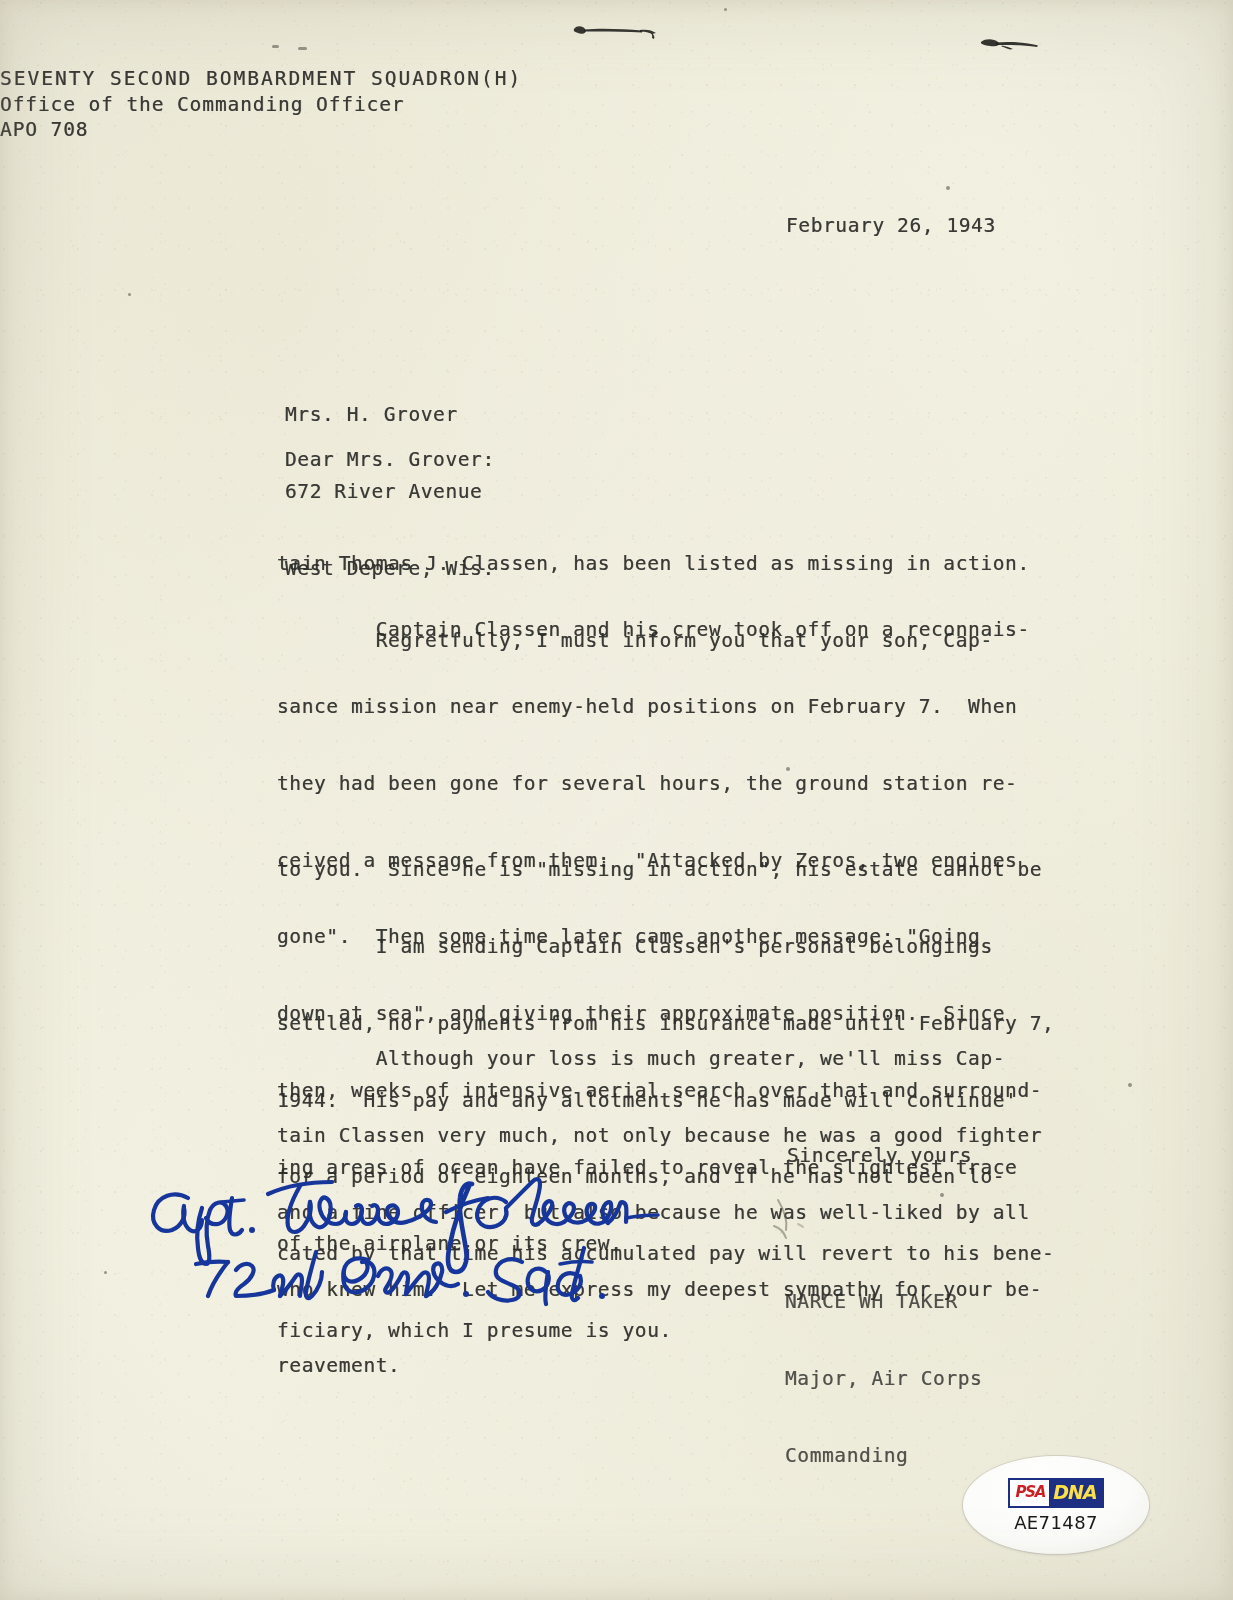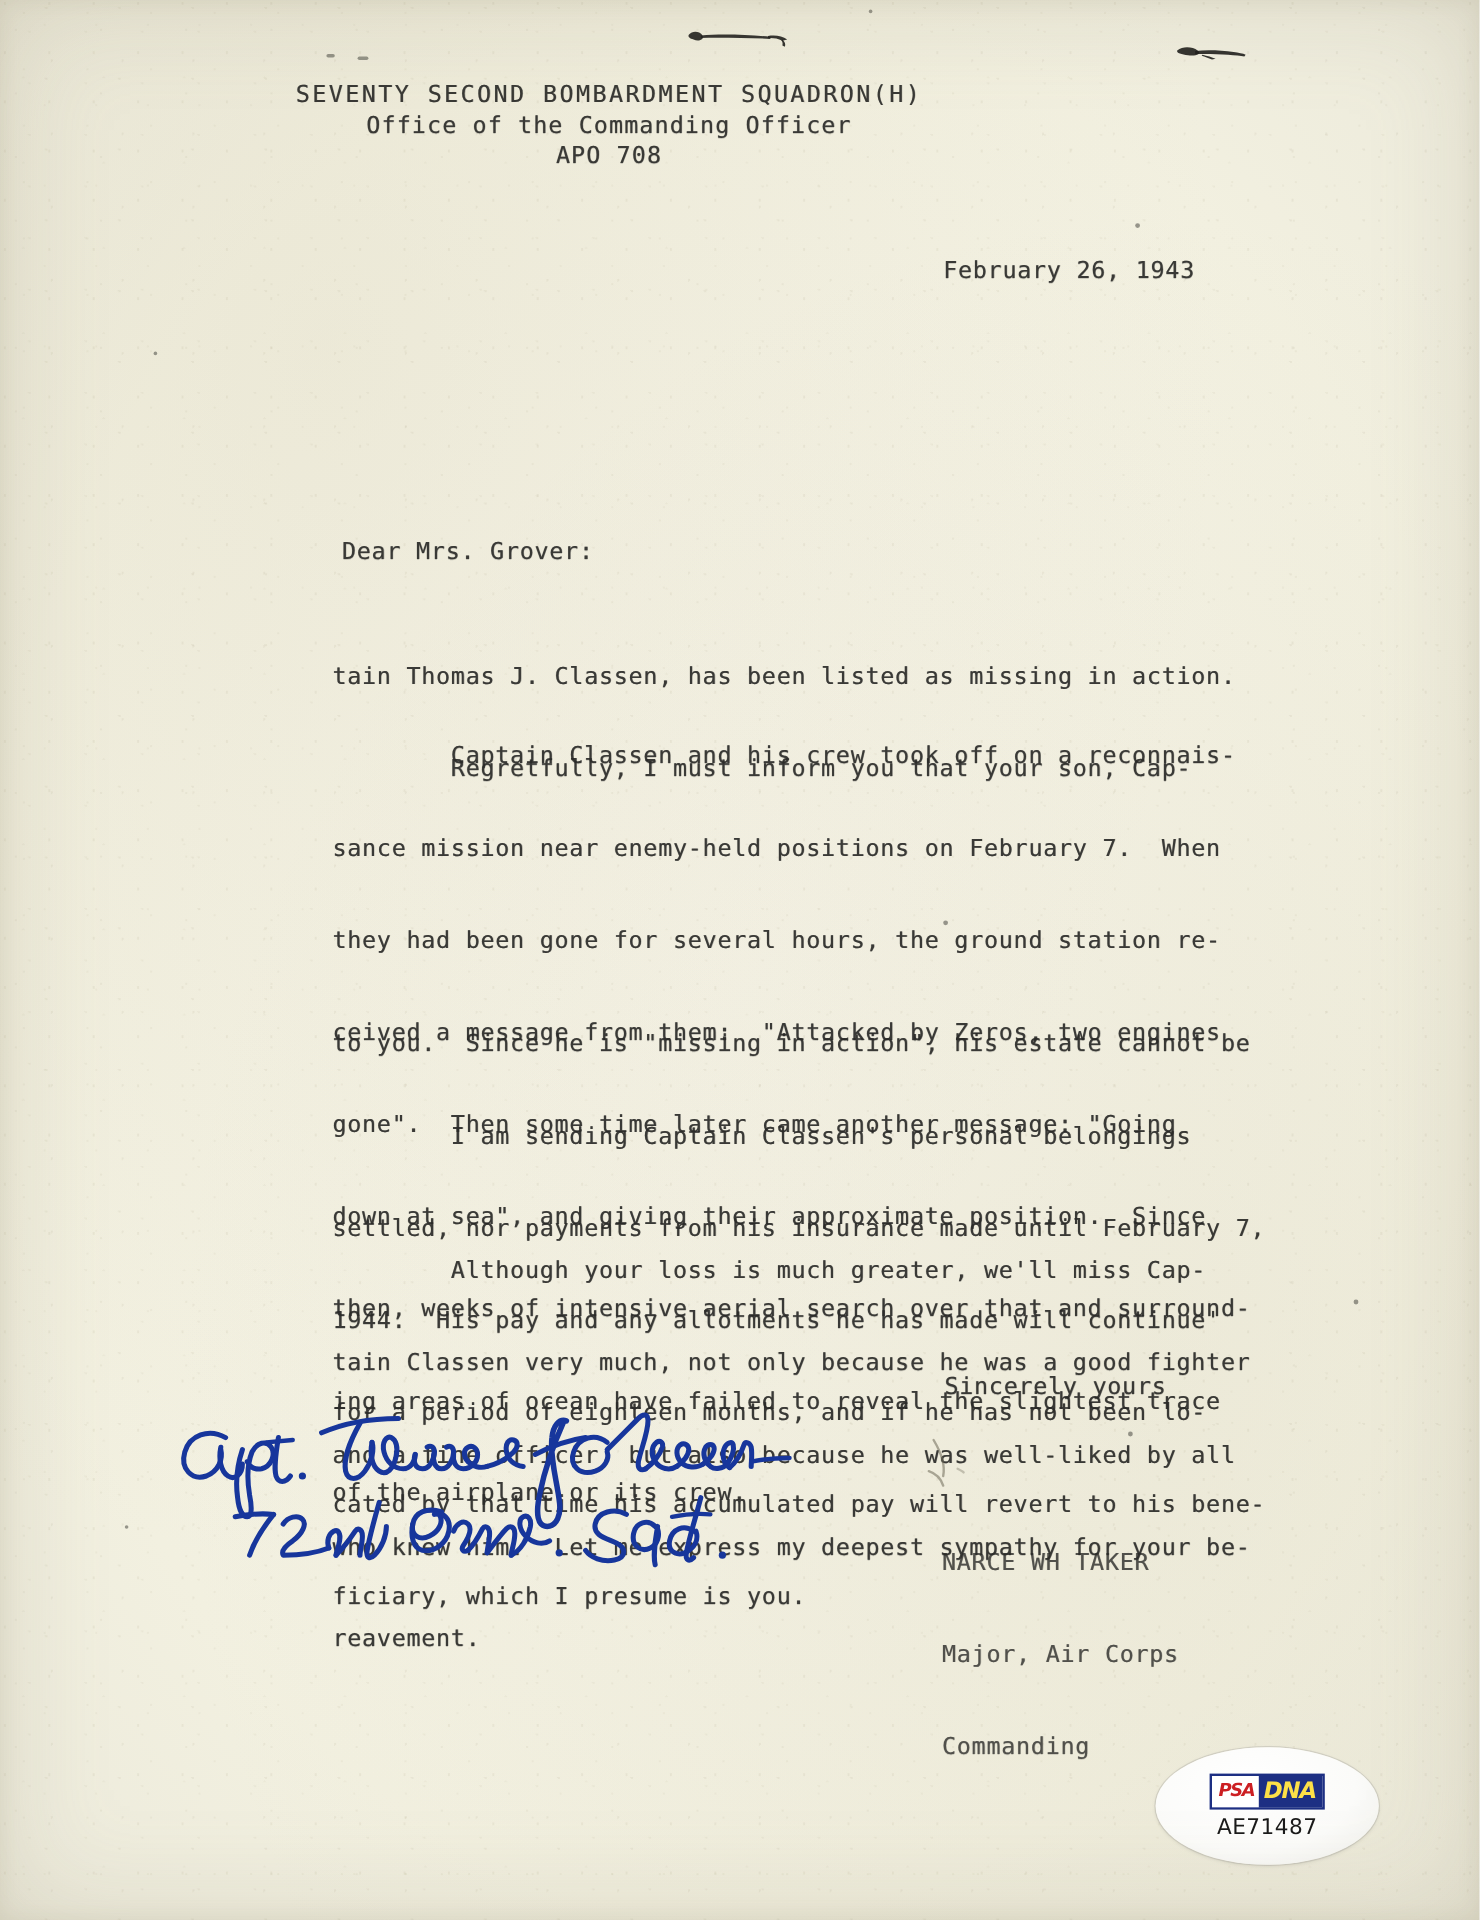--- a/index.html
+++ b/index.html
@@ -65,21 +65,20 @@
        0 0.4px 0 rgba(42,42,40,.20);
     opacity: .92;
   }
   .tw.faint { opacity: .80; }
 
   
   #letterhead {
     top: 66px;
     left: 0;
     width: 1015px;
-    text-align: center;
     white-space: normal;
   }
   #letterhead .lh-line { display: block; }
   #lh-org { letter-spacing: 2.0px; }
   #lh-office { letter-spacing: .9px; }
   #lh-apo { letter-spacing: .9px; }
 
   
   #date-line { top: 213px; left: 786px; }
 
@@ -218,20 +217,25 @@
   <div class="speck" style="top:1271px;left:104px;width:3px;height:3px;"></div>
 
   <div class="tw" id="letterhead">
     <span class="lh-line" id="lh-org">SEVENTY SECOND BOMBARDMENT SQUADRON(H)</span>
     <span class="lh-line" id="lh-office">Office of the Commanding Officer</span>
     <span class="lh-line" id="lh-apo">APO 708</span>
   </div>
 
   <div class="tw" id="date-line">February 26, 1943</div>
 
+  <div class="tw" id="address-block">
+    <span class="addr-line">Mrs. H. Grover</span>
+    <span class="addr-line">672 River Avenue</span>
+    <span class="addr-line">West Depere, Wis.</span>
+  </div>
 
   <div class="tw" id="salutation">Dear Mrs. Grover:</div>
 
   <div class="tw para" id="para-1">
     <span class="ln">tain Thomas J. Classen, has been listed as missing in action.</span>
     <span class="ln">        Regretfully, I must inform you that your son, Cap-</span>
   </div>
 
   <div class="tw para" id="para-2">
     <span class="ln">        Captain Classen and his crew took off on a reconnais-</span>

